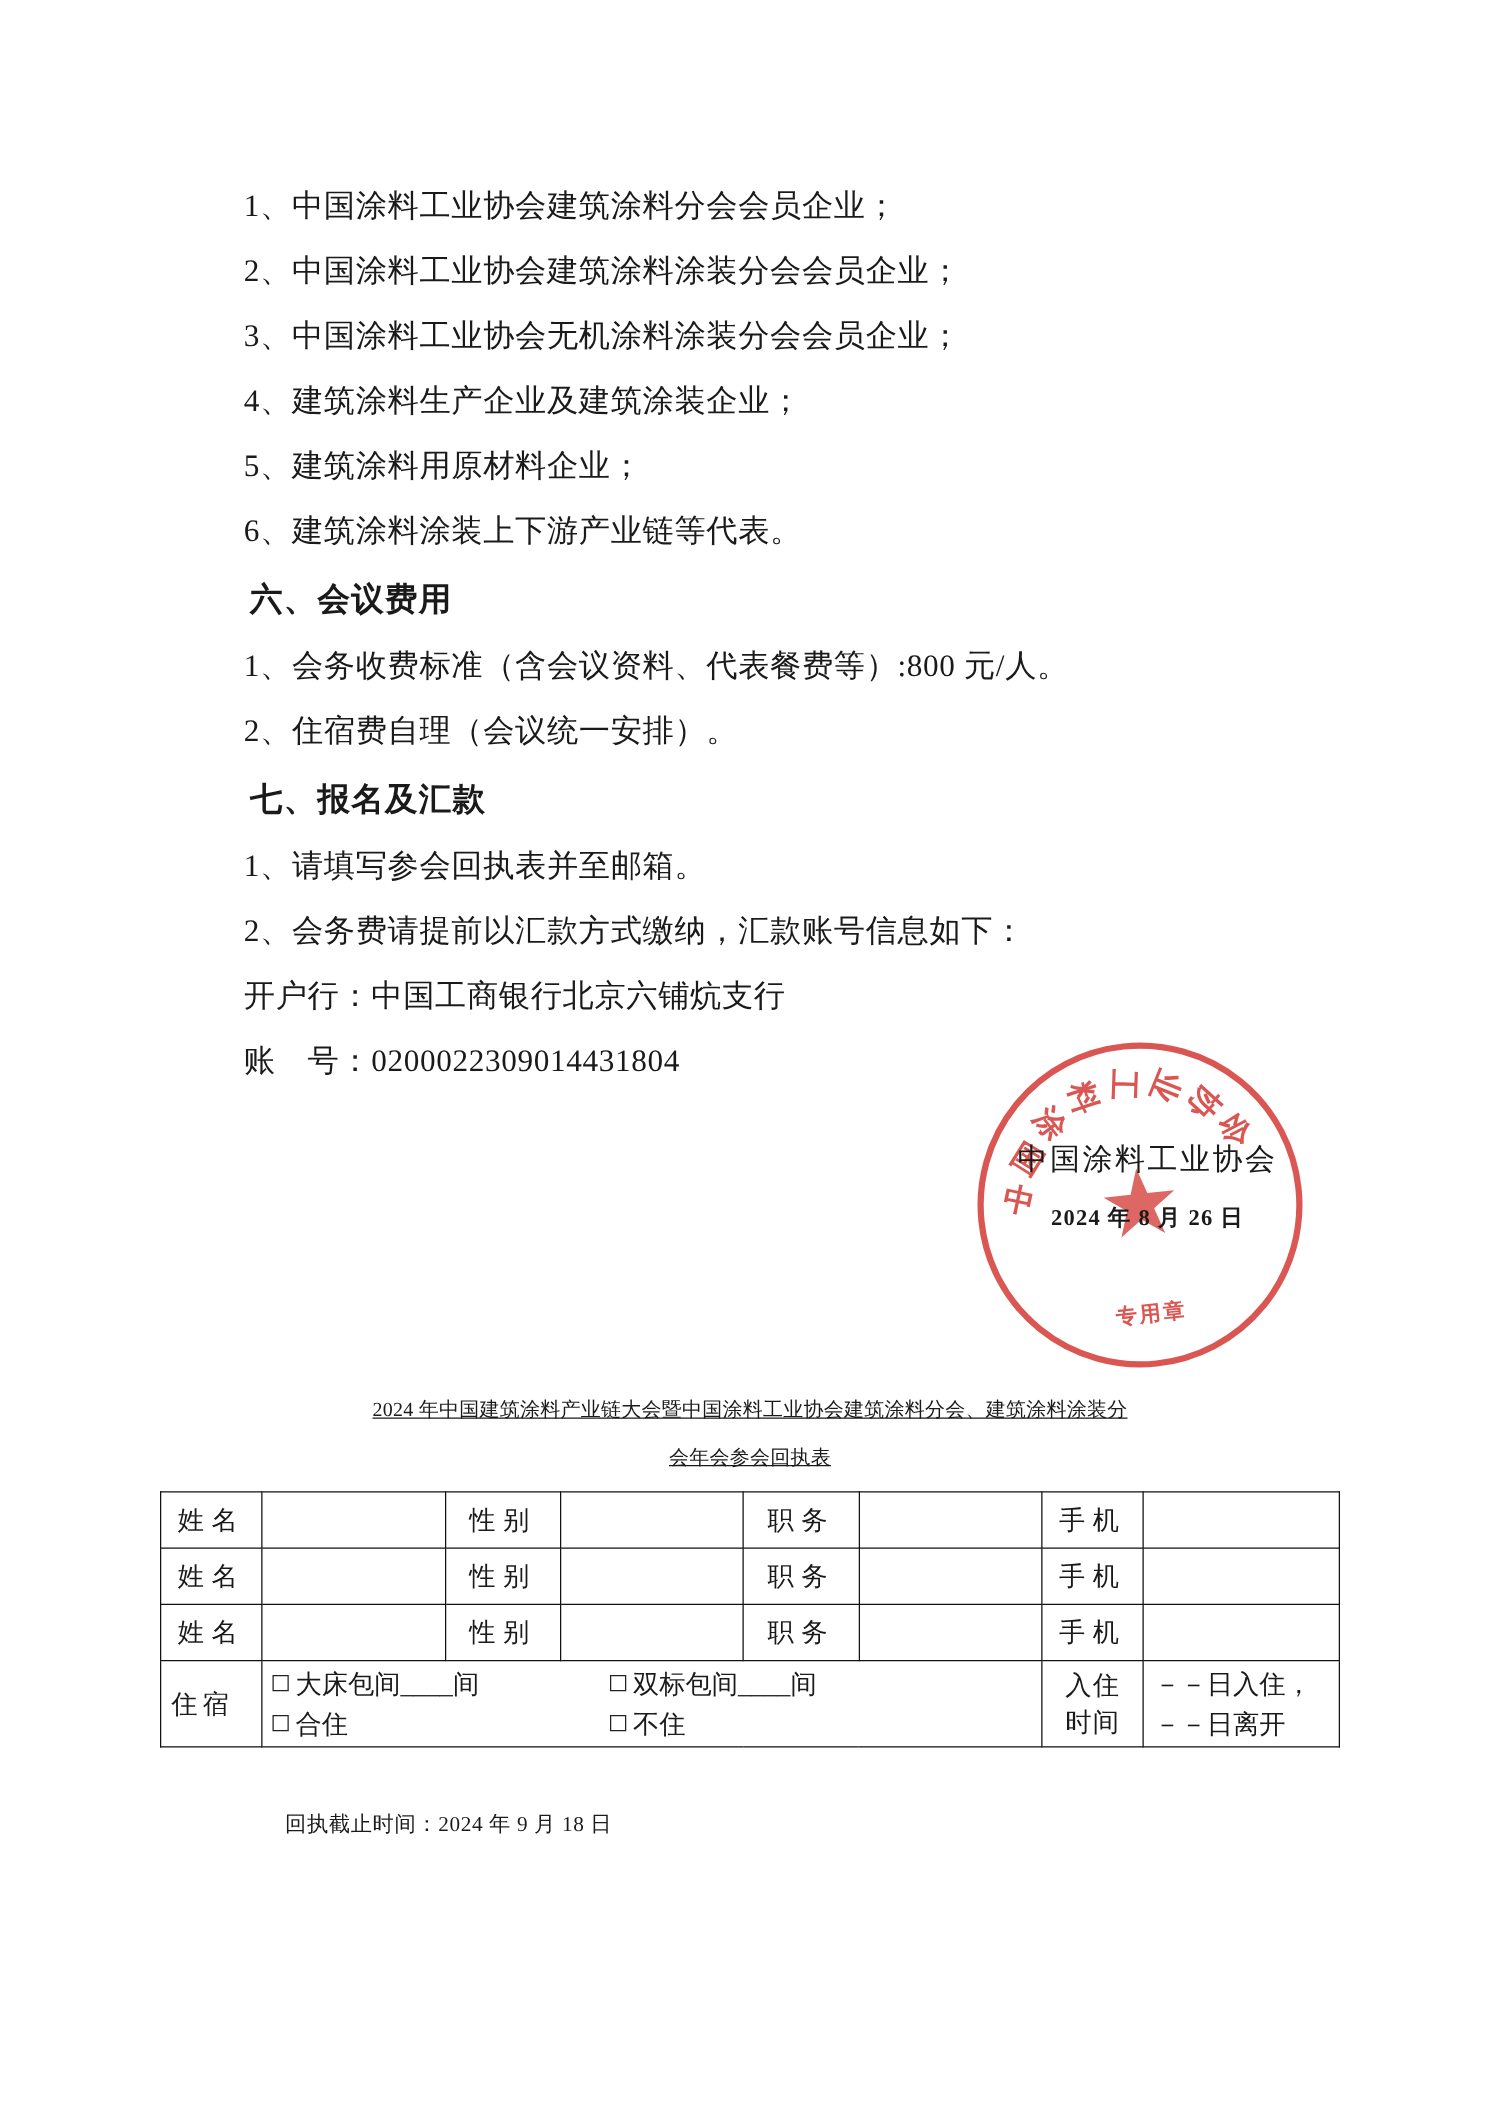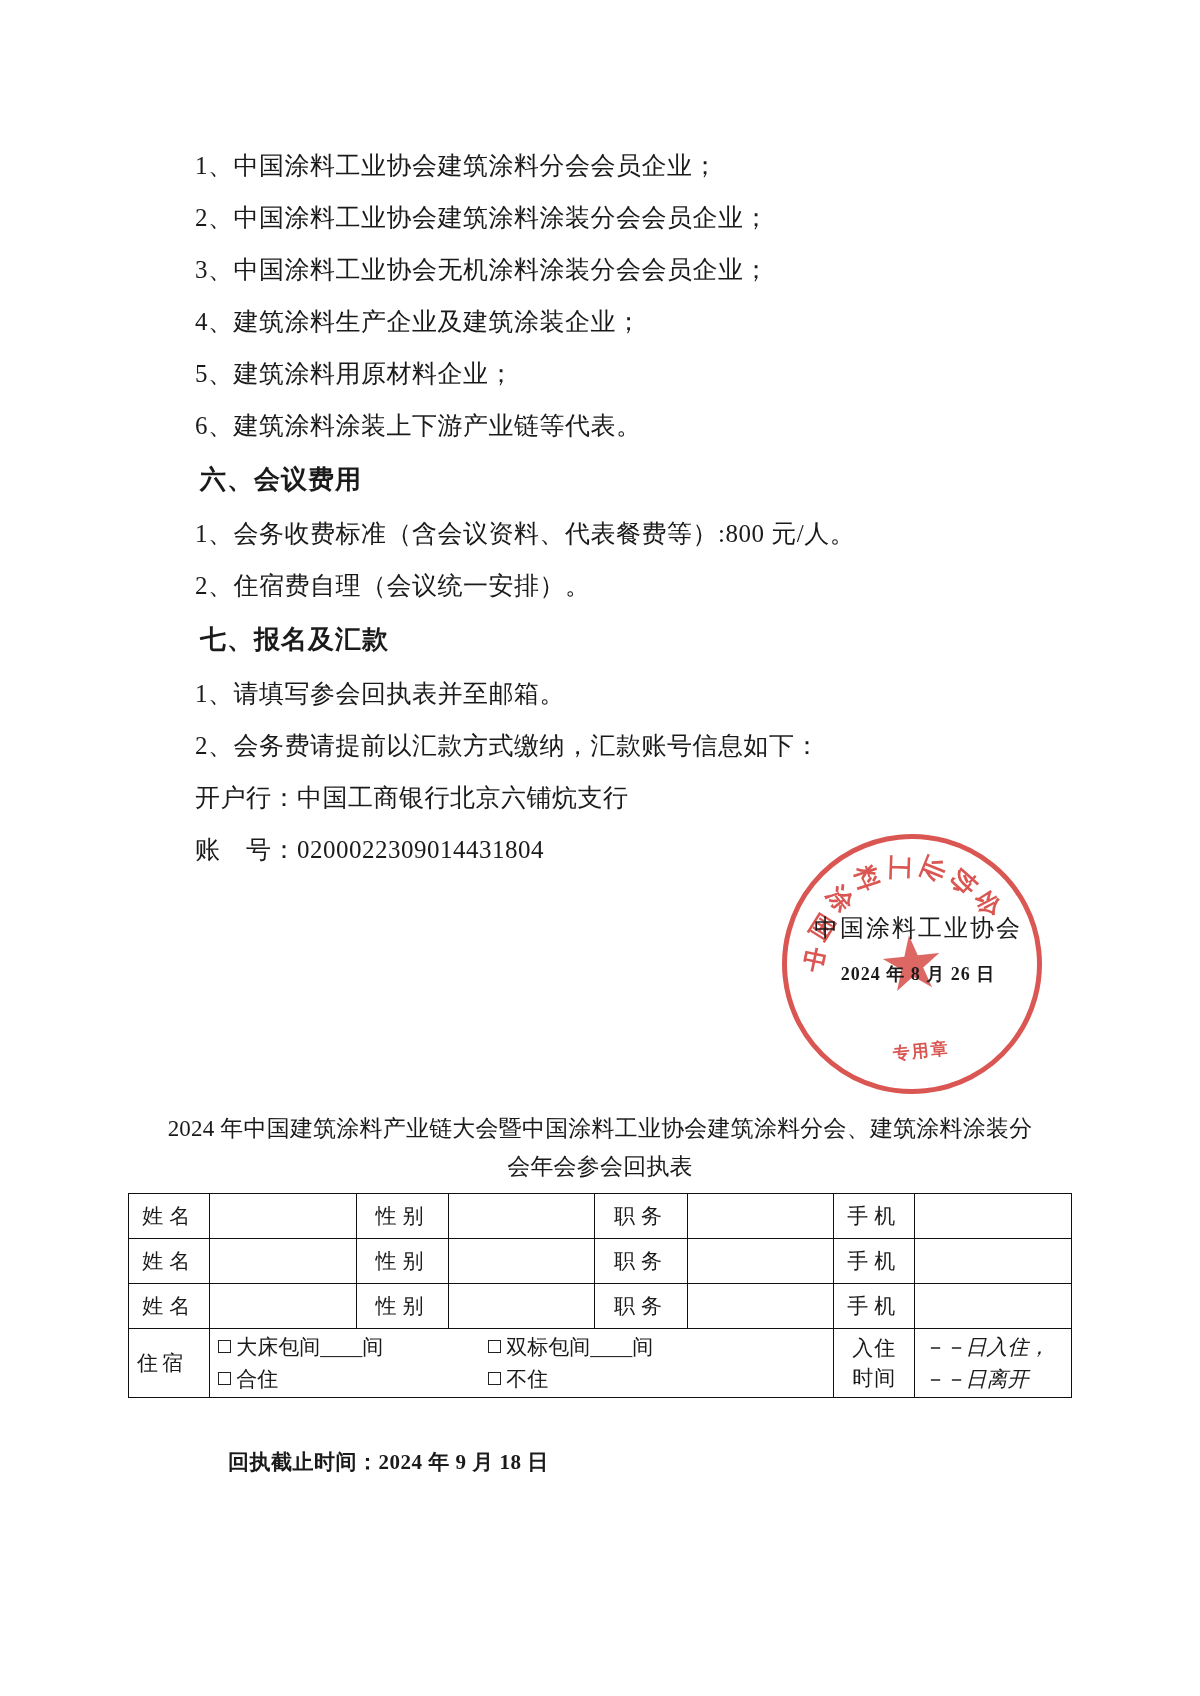--- a/index.html
+++ b/index.html
@@ -102,23 +102,24 @@
     font-size: 17px;
     letter-spacing: 2px;
     font-weight: bold;
   }
   .form-title {
     position: absolute;
     left: 140px;
     top: 1110px;
     width: 920px;
     text-align: center;
-    font-size: 23px;
+    font-size: 16px;
     line-height: 38px;
     letter-spacing: 0.2px;
+    text-decoration: underline;
   }
   table.receipt {
     position: absolute;
     left: 128px;
     top: 1193px;
     width: 944px;
     border-collapse: collapse;
     font-size: 21px;
     border-radius: 20px;
   }
@@ -166,29 +167,27 @@
     text-align: center;
     width: 60px;
     line-height: 30px;
     letter-spacing: 1px;
   }
   .time-value {
     line-height: 32px;
     padding-left: 12px;
     width: 160px;
     white-space: nowrap;
-    font-style: italic;
   }
   .deadline {
     position: absolute;
     left: 228px;
     top: 1448px;
-    font-size: 21px;
+    font-size: 17px;
     letter-spacing: 0.5px;
-    font-weight: bold;
   }
 </style>
 </head>
 <body>
 
 <div class="page">
 
   <div class="content">
     <div class="line">1、中国涂料工业协会建筑涂料分会会员企业；</div>
     <div class="line">2、中国涂料工业协会建筑涂料涂装分会会员企业；</div>

